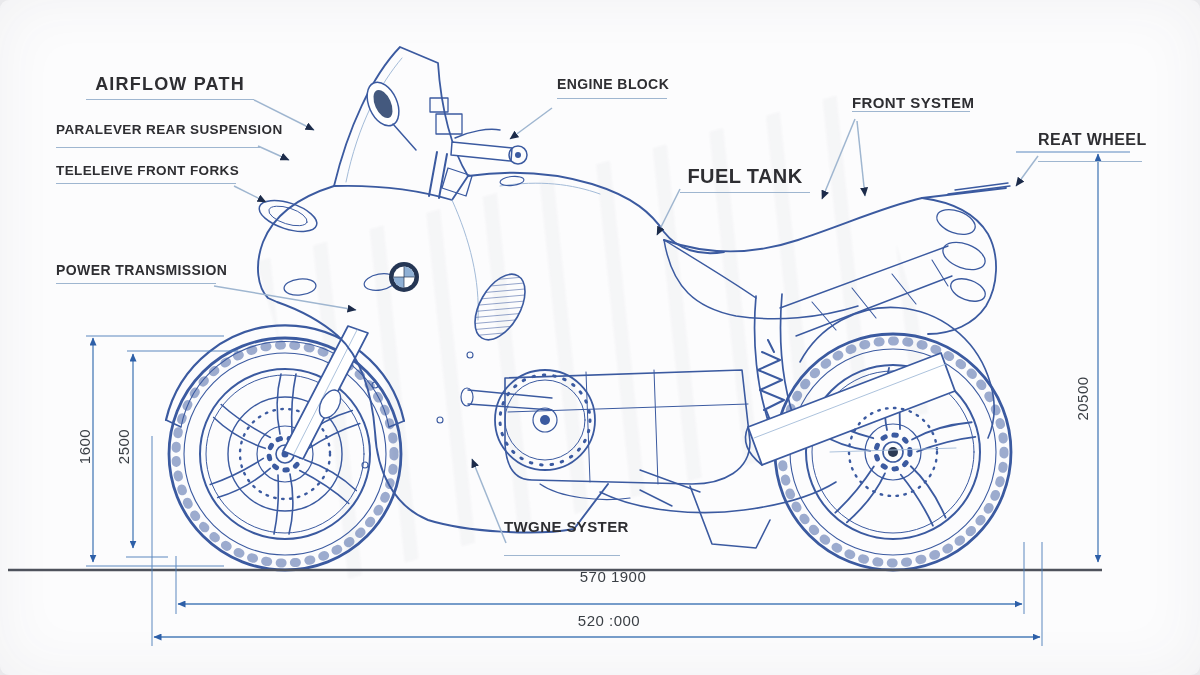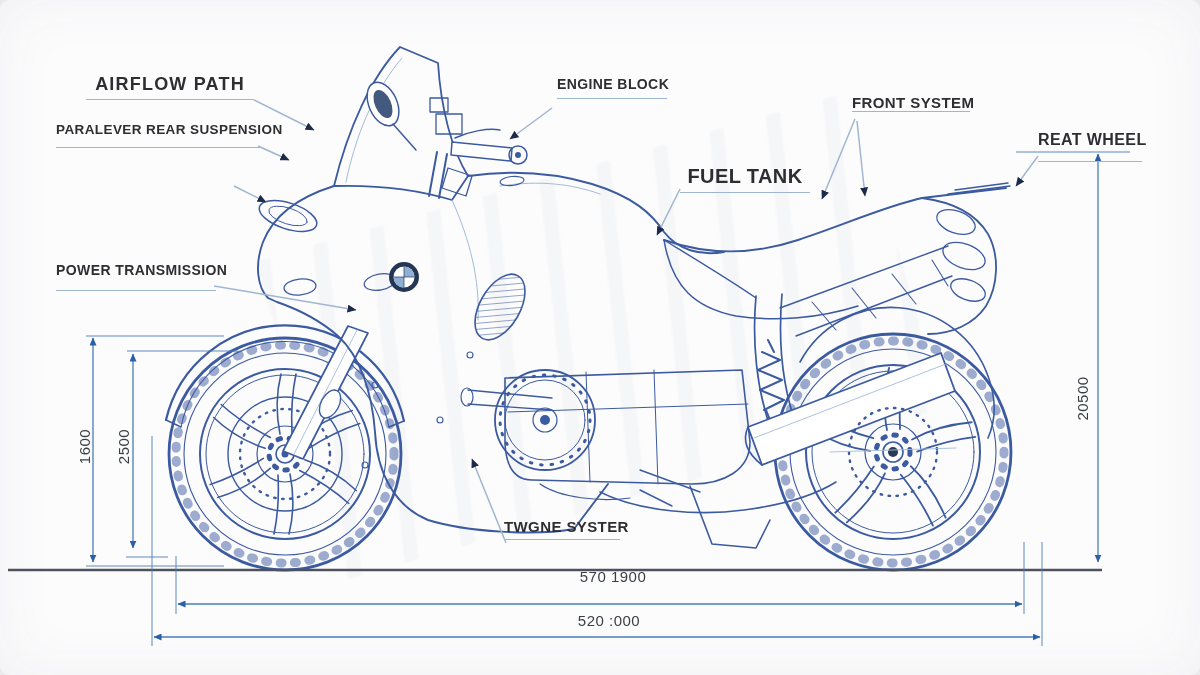--- a/index.html
+++ b/index.html
@@ -227,32 +227,33 @@
         <path d="M176,556 L176,614 M1024,542 L1024,614"></path>
         <path d="M152,436 L152,646 M1042,542 L1042,646"></path>
       </g>
     </g>
   </svg>
 
   <div class="part-label" style="left:86px;top:74px;width:168px;font-size:18px;padding-bottom:4px;letter-spacing:1.2px;">AIRFLOW PATH</div>
 
   <div class="part-label" style="left:56px;top:122px;width:204px;font-size:13.5px;padding-bottom:10px;">PARALEVER REAR SUSPENSION</div>
 
-
-  <div class="part-label" style="left:56px;top:262px;width:160px;font-size:14px;padding-bottom:12px;">POWER TRANSMISSION</div>
+  <div class="part-label" style="left:56px;top:163px;width:180px;font-size:13.5px;padding-bottom:5px;">TELELEIVE FRONT FORKS</div>
+
+  <div class="part-label" style="left:56px;top:262px;width:160px;font-size:14px;padding-bottom:5px;">POWER TRANSMISSION</div>
 
   <div class="part-label" style="left:557px;top:76px;width:110px;font-size:14px;padding-bottom:6px;">ENGINE BLOCK</div>
 
   <div class="part-label" style="left:680px;top:165px;width:130px;font-size:20px;padding-bottom:4px;">FUEL TANK</div>
 
   <div class="part-label" style="left:852px;top:94px;width:118px;font-size:15px;">FRONT SYSTEM</div>
 
   <div class="part-label" style="left:1038px;top:131px;width:104px;font-size:16px;padding-bottom:12px;">REAT WHEEL</div>
 
-  <div class="part-label" style="left:504px;top:518px;width:116px;font-size:15px;padding-bottom:4px;">TWGNE SYSTER</div>
+  <div class="part-label" style="left:504px;top:518px;width:116px;font-size:15px;padding-bottom:20px;">TWGNE SYSTER</div>
 
   <div class="dim-label rot" style="left:62px;top:438px;width:44px;">1600</div>
 
   <div class="dim-label rot" style="left:101px;top:438px;width:44px;">2500</div>
 
   <div class="dim-label rot" style="left:1054px;top:390px;width:56px;">20500</div>
 
   <div class="dim-label" style="left:558px;top:568px;width:110px;">570 1900</div>
 
   <div class="dim-label" style="left:554px;top:612px;width:110px;">520 :000</div>

